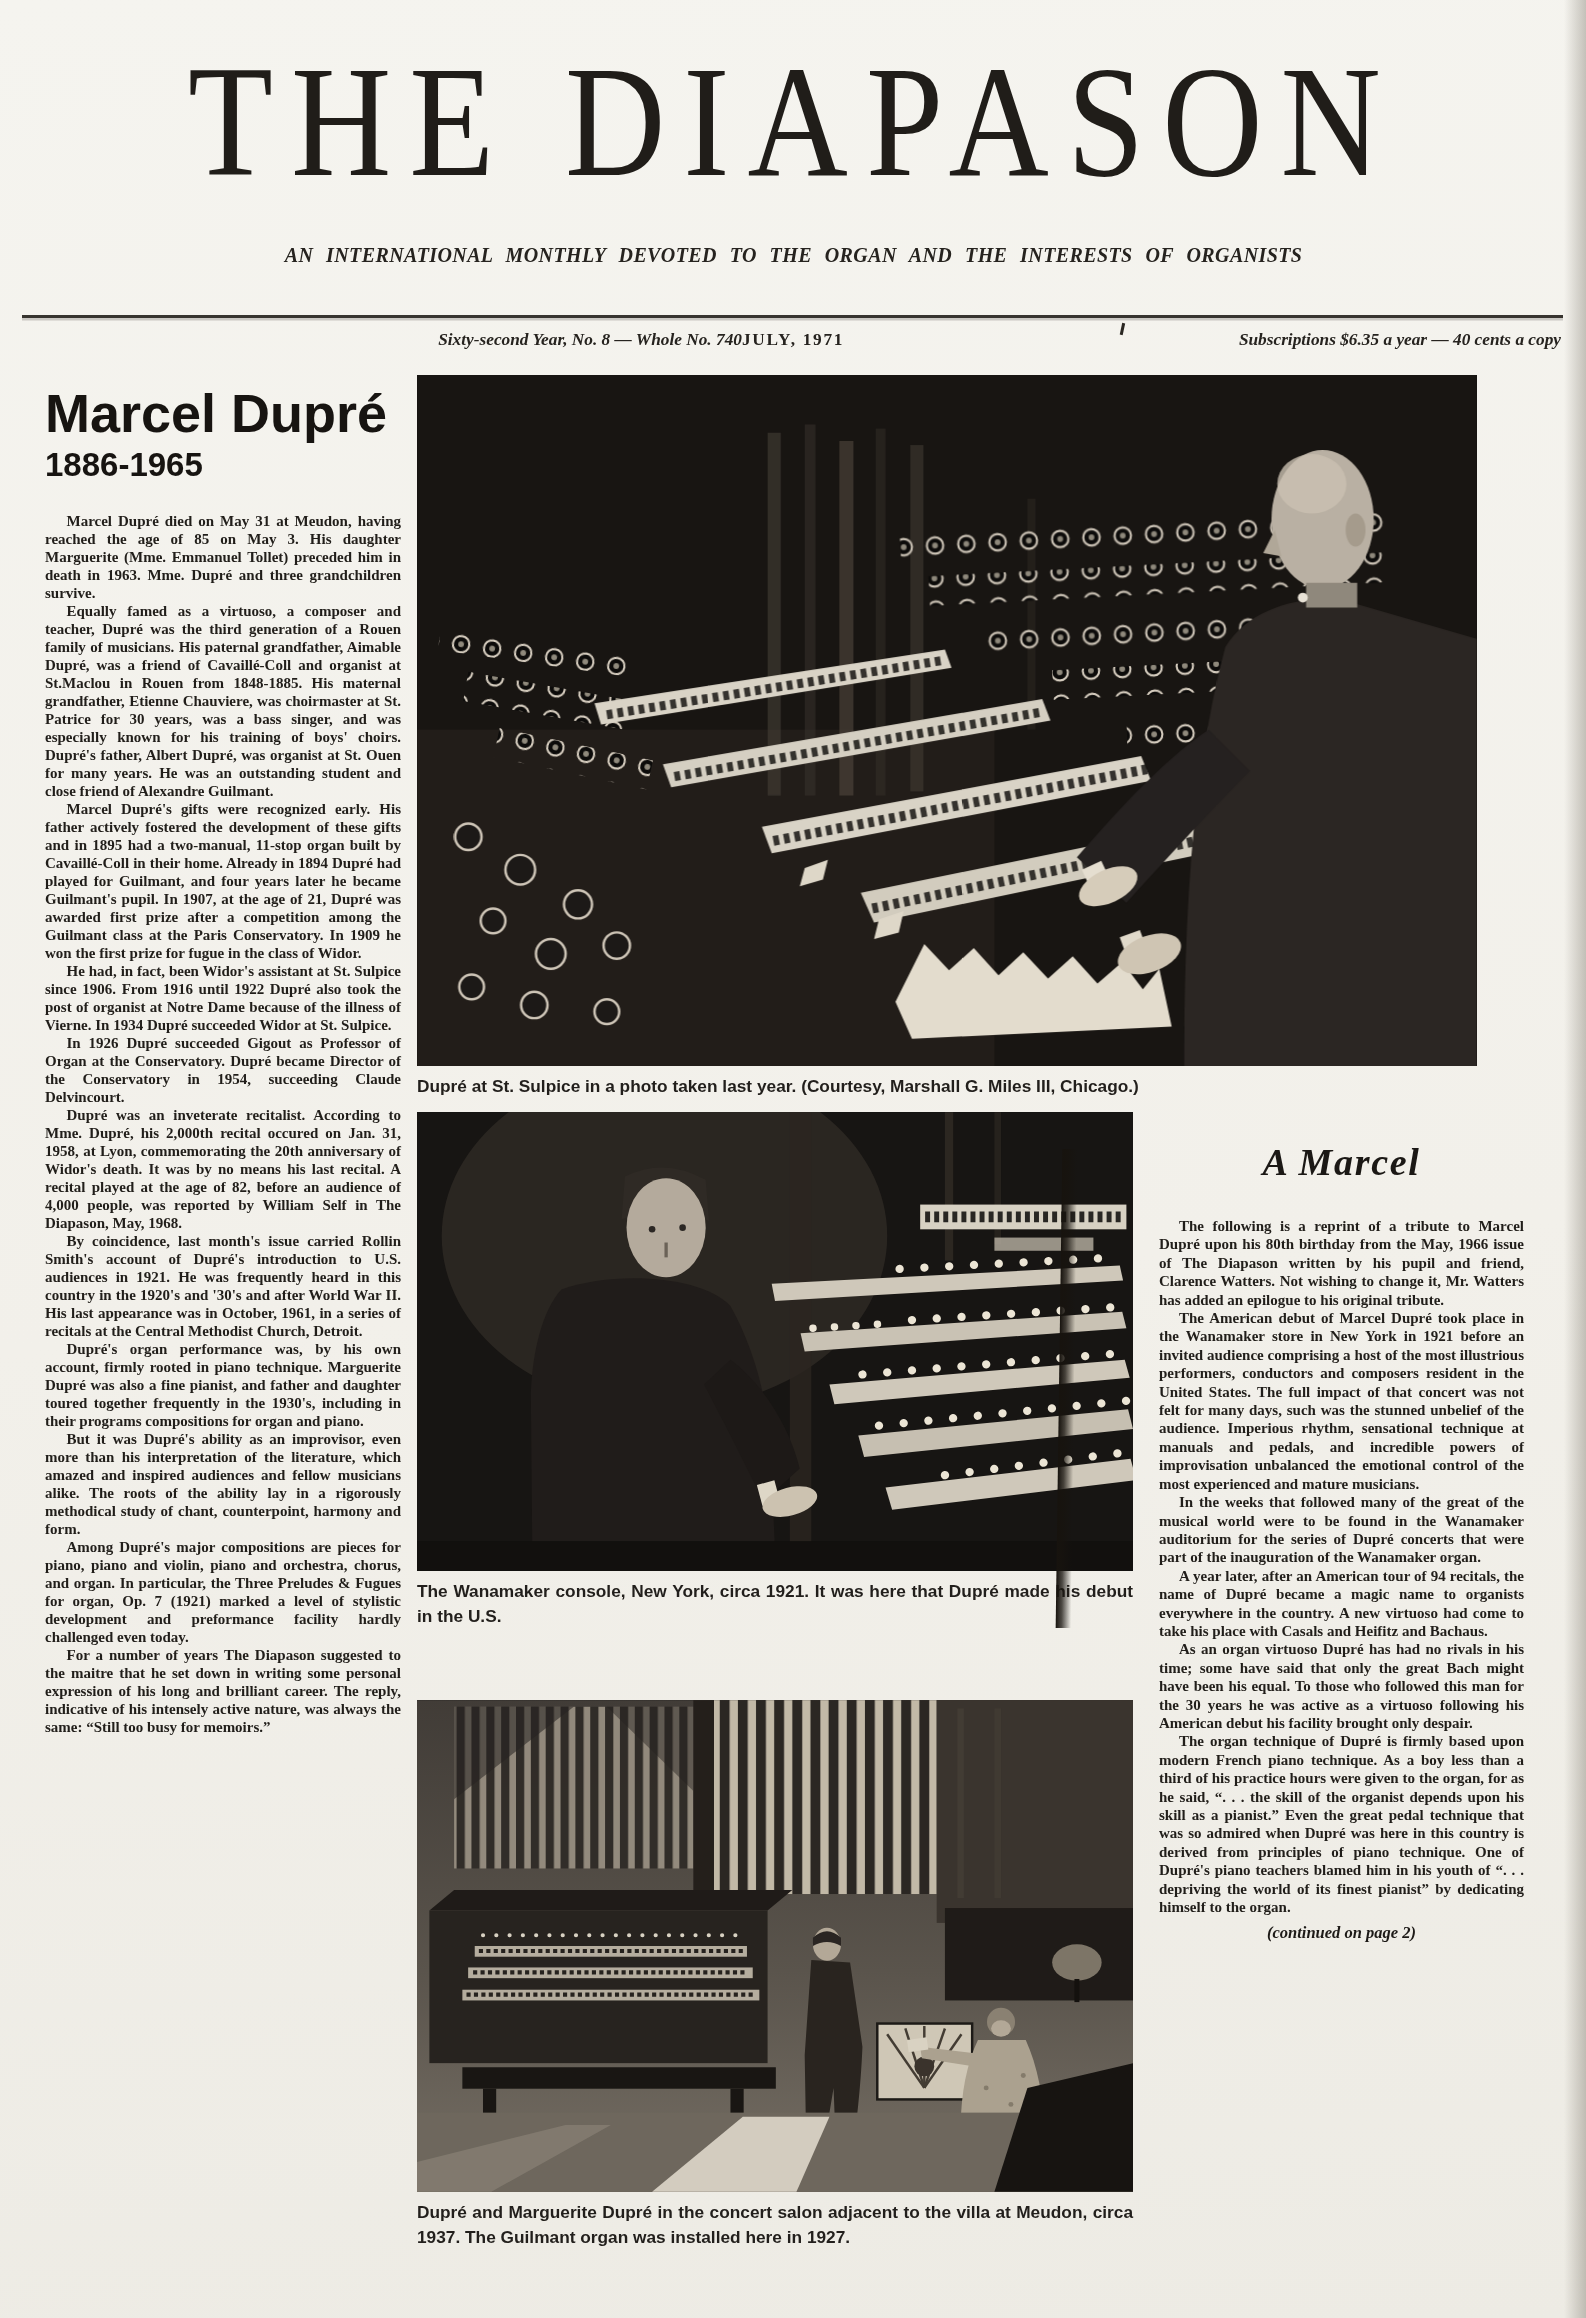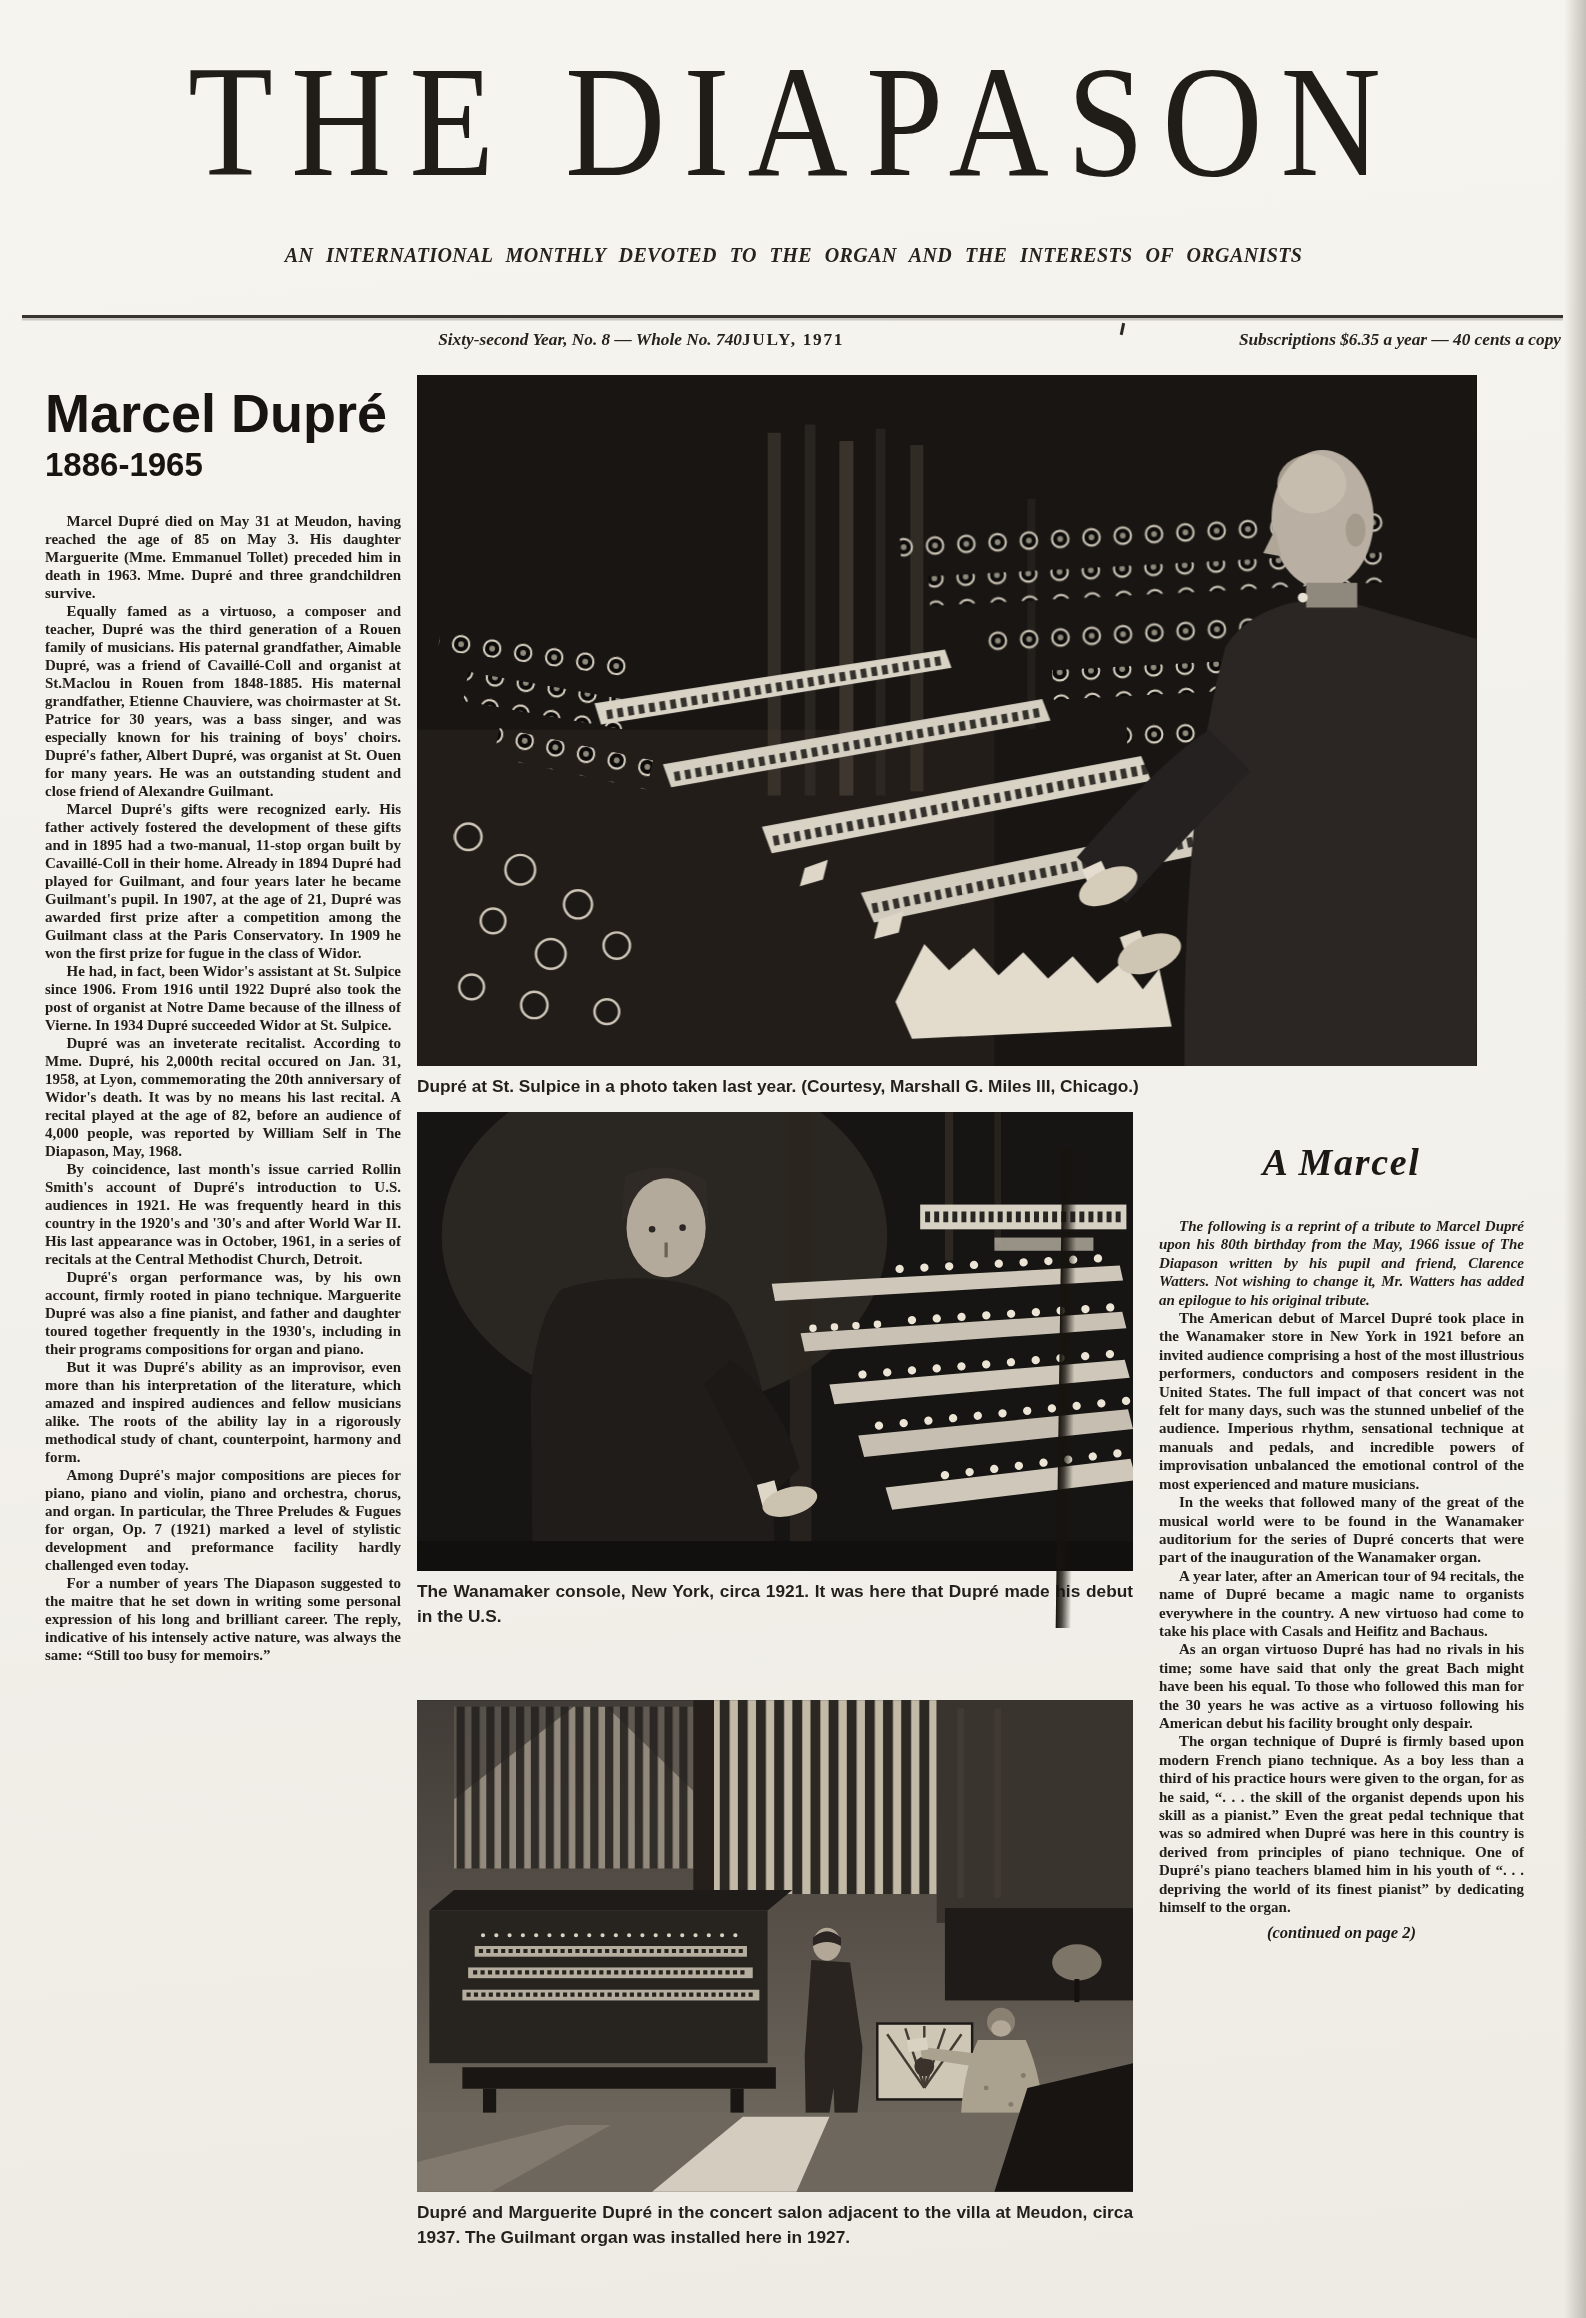--- a/index.html
+++ b/index.html
@@ -40,21 +40,21 @@
   #photo1{left:417px;top:375px;width:1060px;}
   #photo2{left:417px;top:1112px;width:716px;}
   #photo3{left:417px;top:1700px;width:716px;}
   figure svg{display:block;background:#111;}
   
   .tribute{position:absolute;left:1159px;top:1140px;width:365px;}
   .tribute-heading{margin:0 0 25px;text-align:center;font-style:italic;font-weight:bold;
         font-size:38px;letter-spacing:1.7px;color:#1b1815;}
   .tribute p{margin:0;font-size:15px;line-height:18.4px;font-weight:bold;
         text-align:justify;text-indent:20px;color:#211e1a;}
-  .tribute .intro{font-style:italic;margin-top:33px;}
+  .tribute .intro{margin-top:33px;}
   .tribute .continued{margin-top:6.6px;text-align:center;font-style:italic;font-weight:bold;
         font-size:16.5px;text-indent:0;}
   .gutter-shadow{position:absolute;left:1059px;top:1149px;width:16.5px;height:479px;
         background:linear-gradient(to right,#17130e 0%,rgba(23,19,14,.75) 35%,rgba(23,19,14,0) 90%);
         transform:skewX(-.8deg);}
 </style>
 </head>
 <body>
 
 <div class="page">
@@ -70,20 +70,21 @@
   <div class="speck"></div>
 
   <section class="left-col">
     <h2 class="article-headline">Marcel Dupré</h2>
     <div class="article-dates">1886-1965</div>
     <div class="body">
       <p>Marcel Dupré died on May 31 at Meudon, having reached the age of 85 on May 3. His daughter Marguerite (Mme. Emmanuel Tollet) preceded him in death in 1963. Mme. Dupré and three grandchildren survive.</p>
       <p>Equally famed as a virtuoso, a composer and teacher, Dupré was the third generation of a Rouen family of musicians. His paternal grandfather, Aimable Dupré, was a friend of Cavaillé-Coll and organist at St.Maclou in Rouen from 1848-1885. His maternal grandfather, Etienne Chauviere, was choirmaster at St. Patrice for 30 years, was a bass singer, and was especially known for his training of boys' choirs. Dupré's father, Albert Dupré, was organist at St. Ouen for many years. He was an outstanding student and close friend of Alexandre Guilmant.</p>
       <p>Marcel Dupré's gifts were recognized early. His father actively fostered the development of these gifts and in 1895 had a two-manual, 11-stop organ built by Cavaillé-Coll in their home. Already in 1894 Dupré had played for Guilmant, and four years later he became Guilmant's pupil. In 1907, at the age of 21, Dupré was awarded first prize after a competition among the Guilmant class at the Paris Conservatory. In 1909 he won the first prize for fugue in the class of Widor.</p>
       <p>He had, in fact, been Widor's assistant at St. Sulpice since 1906. From 1916 until 1922 Dupré also took the post of organist at Notre Dame because of the illness of Vierne. In 1934 Dupré succeeded Widor at St. Sulpice.</p>
+      <p>In 1926 Dupré succeeded Gigout as Professor of Organ at the Conservatory. Dupré became Director of the Conservatory in 1954, succeeding Claude Delvincourt.</p>
       <p>Dupré was an inveterate recitalist. According to Mme. Dupré, his 2,000th recital occured on Jan. 31, 1958, at Lyon, commemorating the 20th anniversary of Widor's death. It was by no means his last recital. A recital played at the age of 82, before an audience of 4,000 people, was reported by William Self in The Diapason, May, 1968.</p>
       <p>By coincidence, last month's issue carried Rollin Smith's account of Dupré's introduction to U.S. audiences in 1921. He was frequently heard in this country in the 1920's and '30's and after World War II. His last appearance was in October, 1961, in a series of recitals at the Central Methodist Church, Detroit.</p>
       <p>Dupré's organ performance was, by his own account, firmly rooted in piano technique. Marguerite Dupré was also a fine pianist, and father and daughter toured together frequently in the 1930's, including in their programs compositions for organ and piano.</p>
       <p>But it was Dupré's ability as an improvisor, even more than his interpretation of the literature, which amazed and inspired audiences and fellow musicians alike. The roots of the ability lay in a rigorously methodical study of chant, counterpoint, harmony and form.</p>
       <p>Among Dupré's major compositions are pieces for piano, piano and violin, piano and orchestra, chorus, and organ. In particular, the Three Preludes &amp; Fugues for organ, Op. 7 (1921) marked a level of stylistic development and preformance facility hardly challenged even today.</p>
       <p>For a number of years The Diapason suggested to the maitre that he set down in writing some personal expression of his long and brilliant career. The reply, indicative of his intensely active nature, was always the same: “Still too busy for memoirs.”</p>
     </div>
   </section>
 
   <figure id="photo1">

